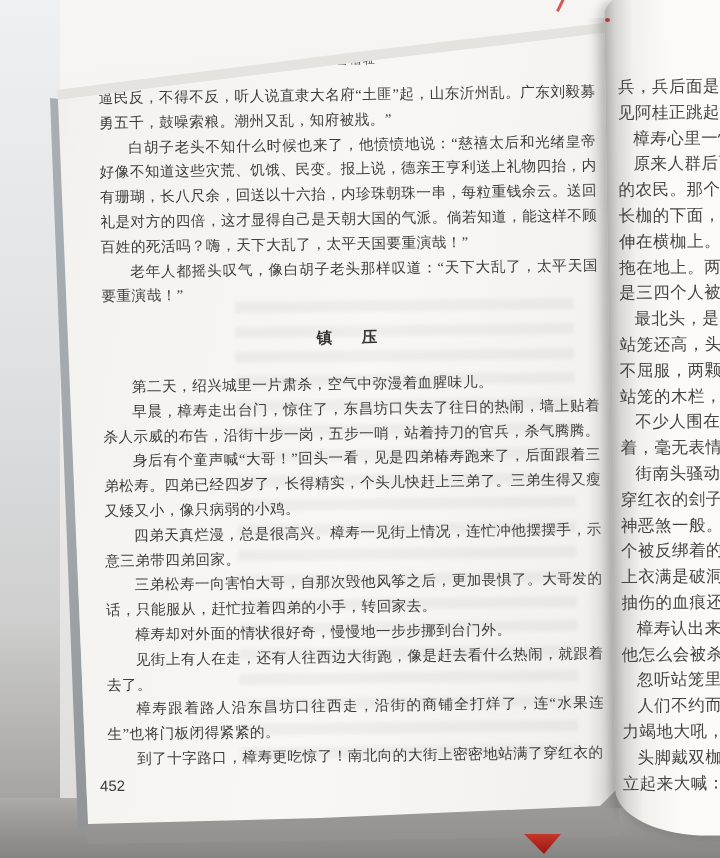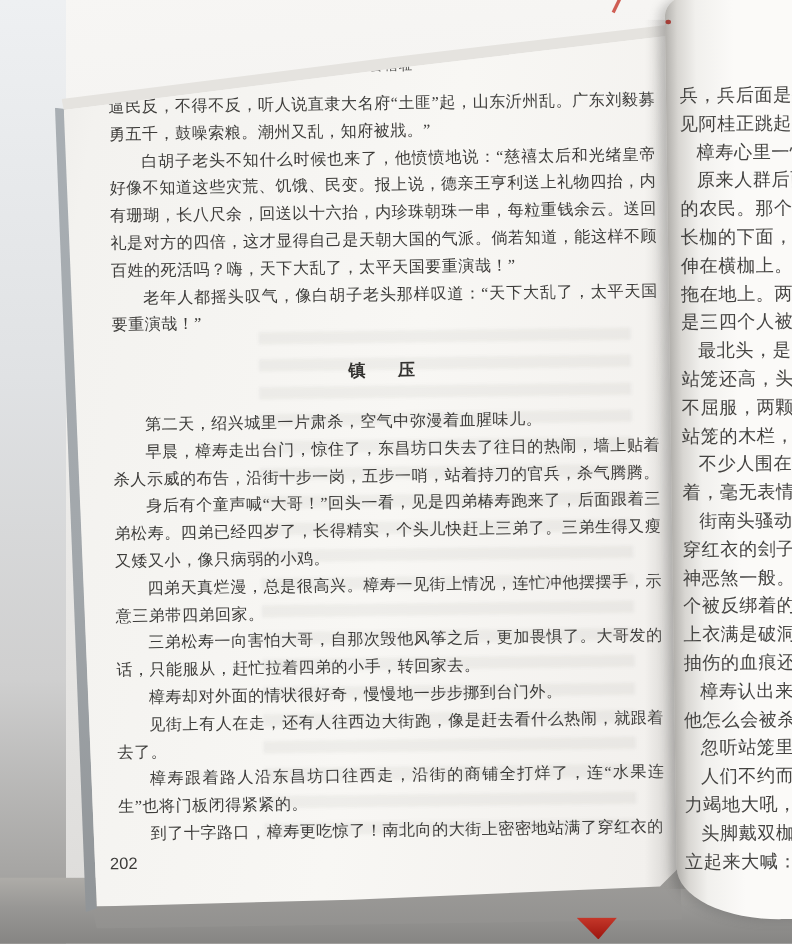--- a/index.html
+++ b/index.html
@@ -90,21 +90,21 @@
           <p class="blk blk-p indent">早晨，樟寿走出台门，惊住了，东昌坊口失去了往日的热闹，墙上贴着杀人示威的布告，沿街十步一岗，五步一哨，站着持刀的官兵，杀气腾腾。</p>
           <p class="blk blk-p indent">身后有个童声喊“大哥！”回头一看，见是四弟椿寿跑来了，后面跟着三弟松寿。四弟已经四岁了，长得精实，个头儿快赶上三弟了。三弟生得又瘦又矮又小，像只病弱的小鸡。</p>
           <p class="blk blk-p indent">四弟天真烂漫，总是很高兴。樟寿一见街上情况，连忙冲他摆摆手，示意三弟带四弟回家。</p>
           <p class="blk blk-p indent">三弟松寿一向害怕大哥，自那次毁他风筝之后，更加畏惧了。大哥发的话，只能服从，赶忙拉着四弟的小手，转回家去。</p>
           <p class="blk blk-p indent">樟寿却对外面的情状很好奇，慢慢地一步步挪到台门外。</p>
           <p class="blk blk-p indent">见街上有人在走，还有人往西边大街跑，像是赶去看什么热闹，就跟着去了。</p>
           <p class="blk blk-p indent">樟寿跟着路人沿东昌坊口往西走，沿街的商铺全打烊了，连“水果连生”也将门板闭得紧紧的。</p>
           <p class="blk blk-p indent">到了十字路口，樟寿更吃惊了！南北向的大街上密密地站满了穿红衣的</p>
         </div>
     </div>
-    <div class="pagenum">202</div>
+    <div class="pagenum">452</div>
   </div>
 
   <div class="gutter"></div>
 
   <div class="right-page">
     <div class="right-text">
 
     <div class="rline">兵，兵后面是拥挤的</div>
         <div class="rline">见阿桂正跳起来喊：“</div>
         <div class="rline indent">樟寿心里一惊，忍</div>

